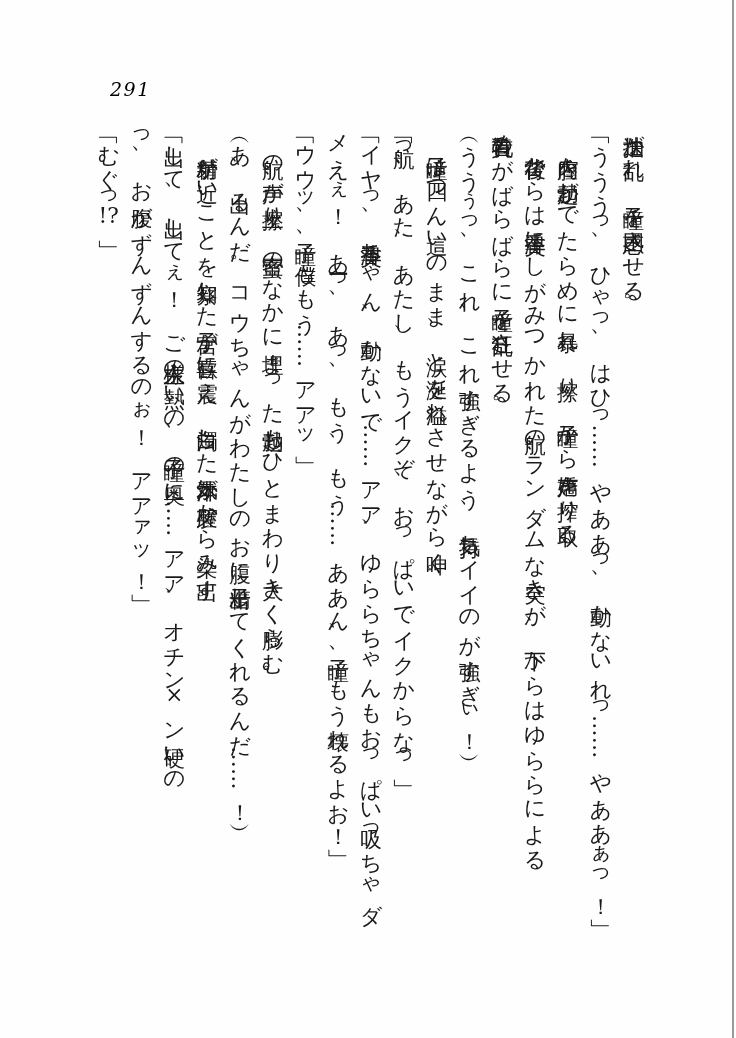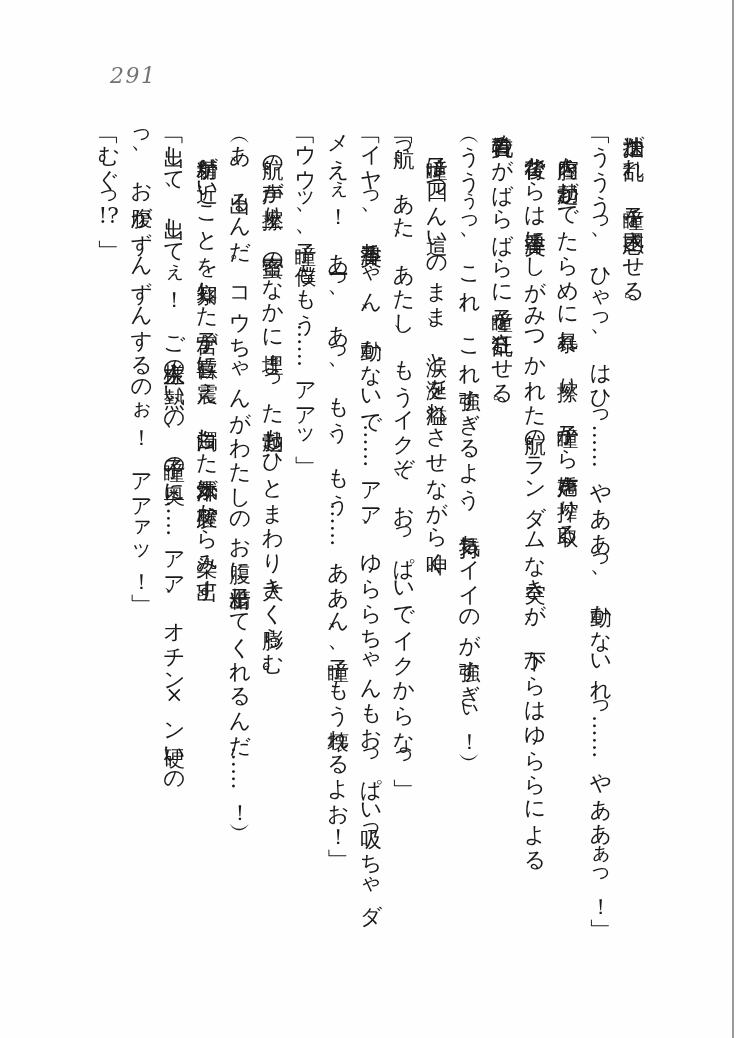--- a/index.html
+++ b/index.html
@@ -12,26 +12,26 @@
   }
   .page {
     position: relative;
     width: 736px;
     height: 1038px;
     background: #fefefe;
     font-family: "DejaVu Serif", "Liberation Serif", serif;
   }
   .page-number {
     position: absolute;
-    top: 63px;
+    top: 78px;
     left: 110px;
-    font-size: 22px;
+    font-size: 19px;
     font-style: italic;
     letter-spacing: 1.5px;
-    color: #737373;
+    color: #000000;
   }
   .text-block {
     position: absolute;
     top: 119px;
     right: 87px;
     height: 856px;
     writing-mode: vertical-rl;
     text-orientation: mixed;
     font-size: 21.6px;
     line-height: 32.8px;

